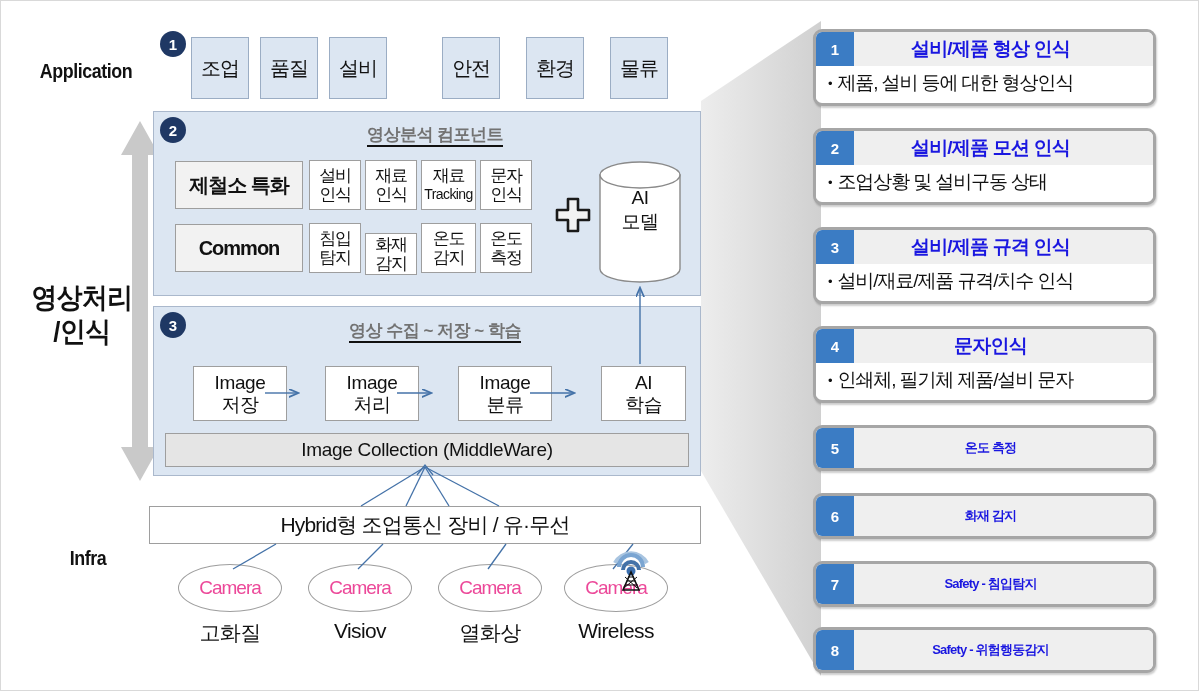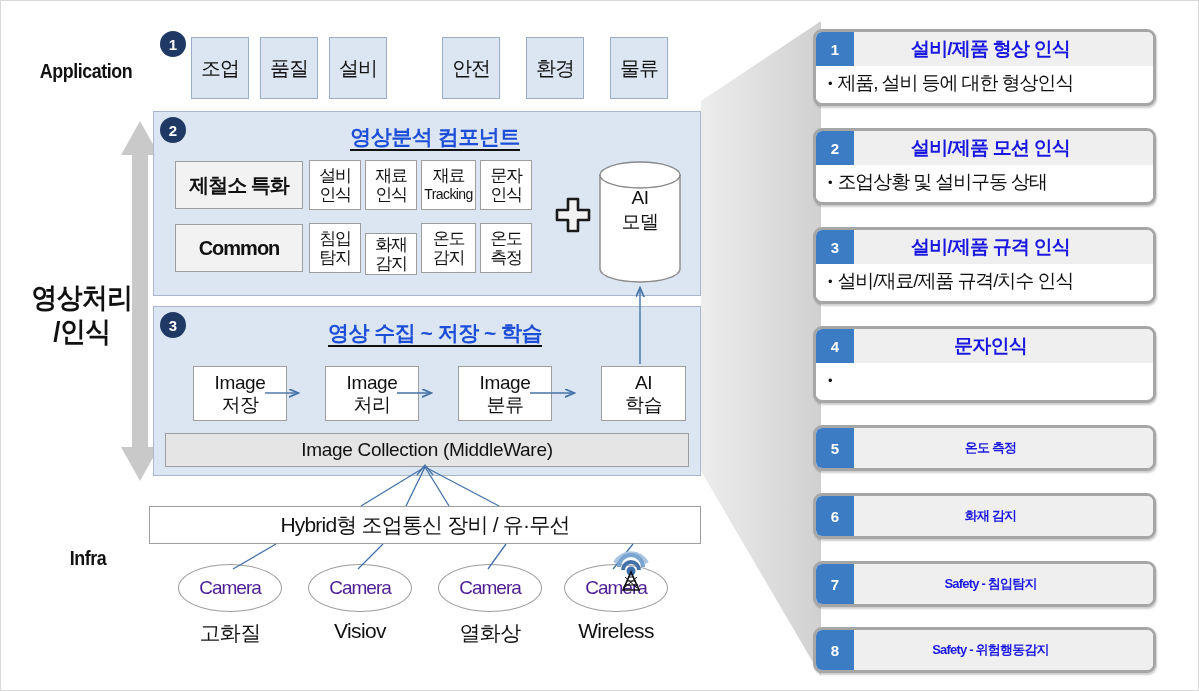--- a/index.html
+++ b/index.html
@@ -77,23 +77,23 @@
     background: #dce6f2;
     border: 1px solid #aab8cc;
   }
   #panel2 { left: 152px; top: 110px; width: 548px; height: 185px; }
   #panel3 { left: 152px; top: 305px; width: 548px; height: 170px; }
 
   .panel-title {
     position: absolute;
     left: 0; right: 0;
     text-align: center;
-    font-size: 21px;
+    font-size: 17px;
     font-weight: bold;
-    color: #1d4ed8;
+    color: #737373;
     letter-spacing: -0.5px;
     padding-left: 16px;
   }
   .panel-title span { border-bottom: 2px solid #111; padding-bottom: 1px; }
   #p2title { top: 11px; }
   #p3title { top: 12px; }
 
   
   .catbox {
     position: absolute;
@@ -158,21 +158,21 @@
   }
 
   
   .camera {
     position: absolute;
     width: 104px; height: 48px;
     border: 1px solid #9e9e9e;
     border-radius: 50%;
     background: #ffffff;
     display:flex; align-items:center; justify-content:center;
-    font-size: 19px; color:#4c1d95;
+    font-size: 19px; color:#ec4899;
     letter-spacing: -1px;
   }
   .camlabel {
     position: absolute;
     width: 130px; text-align:center;
     font-size: 21px; color:#111;
     letter-spacing: -0.6px;
   }
 
   
@@ -430,20 +430,21 @@
     </div>
   </div>
 
   <div class="card" style="top:325px; height:77px;">
     <div class="card-head">
       <div class="card-num">4</div>
       <div class="card-title">문자인식</div>
     </div>
     <div class="card-body">
       <span class="bullet">•</span>
+      <span>인쇄체, 필기체 제품/설비 문자</span>
     </div>
   </div>
 
   <div class="card single" style="top:424px; height:46px;">
     <div class="card-head">
       <div class="card-num">5</div>
       <div class="card-title">온도 측정</div>
     </div>
   </div>
 

